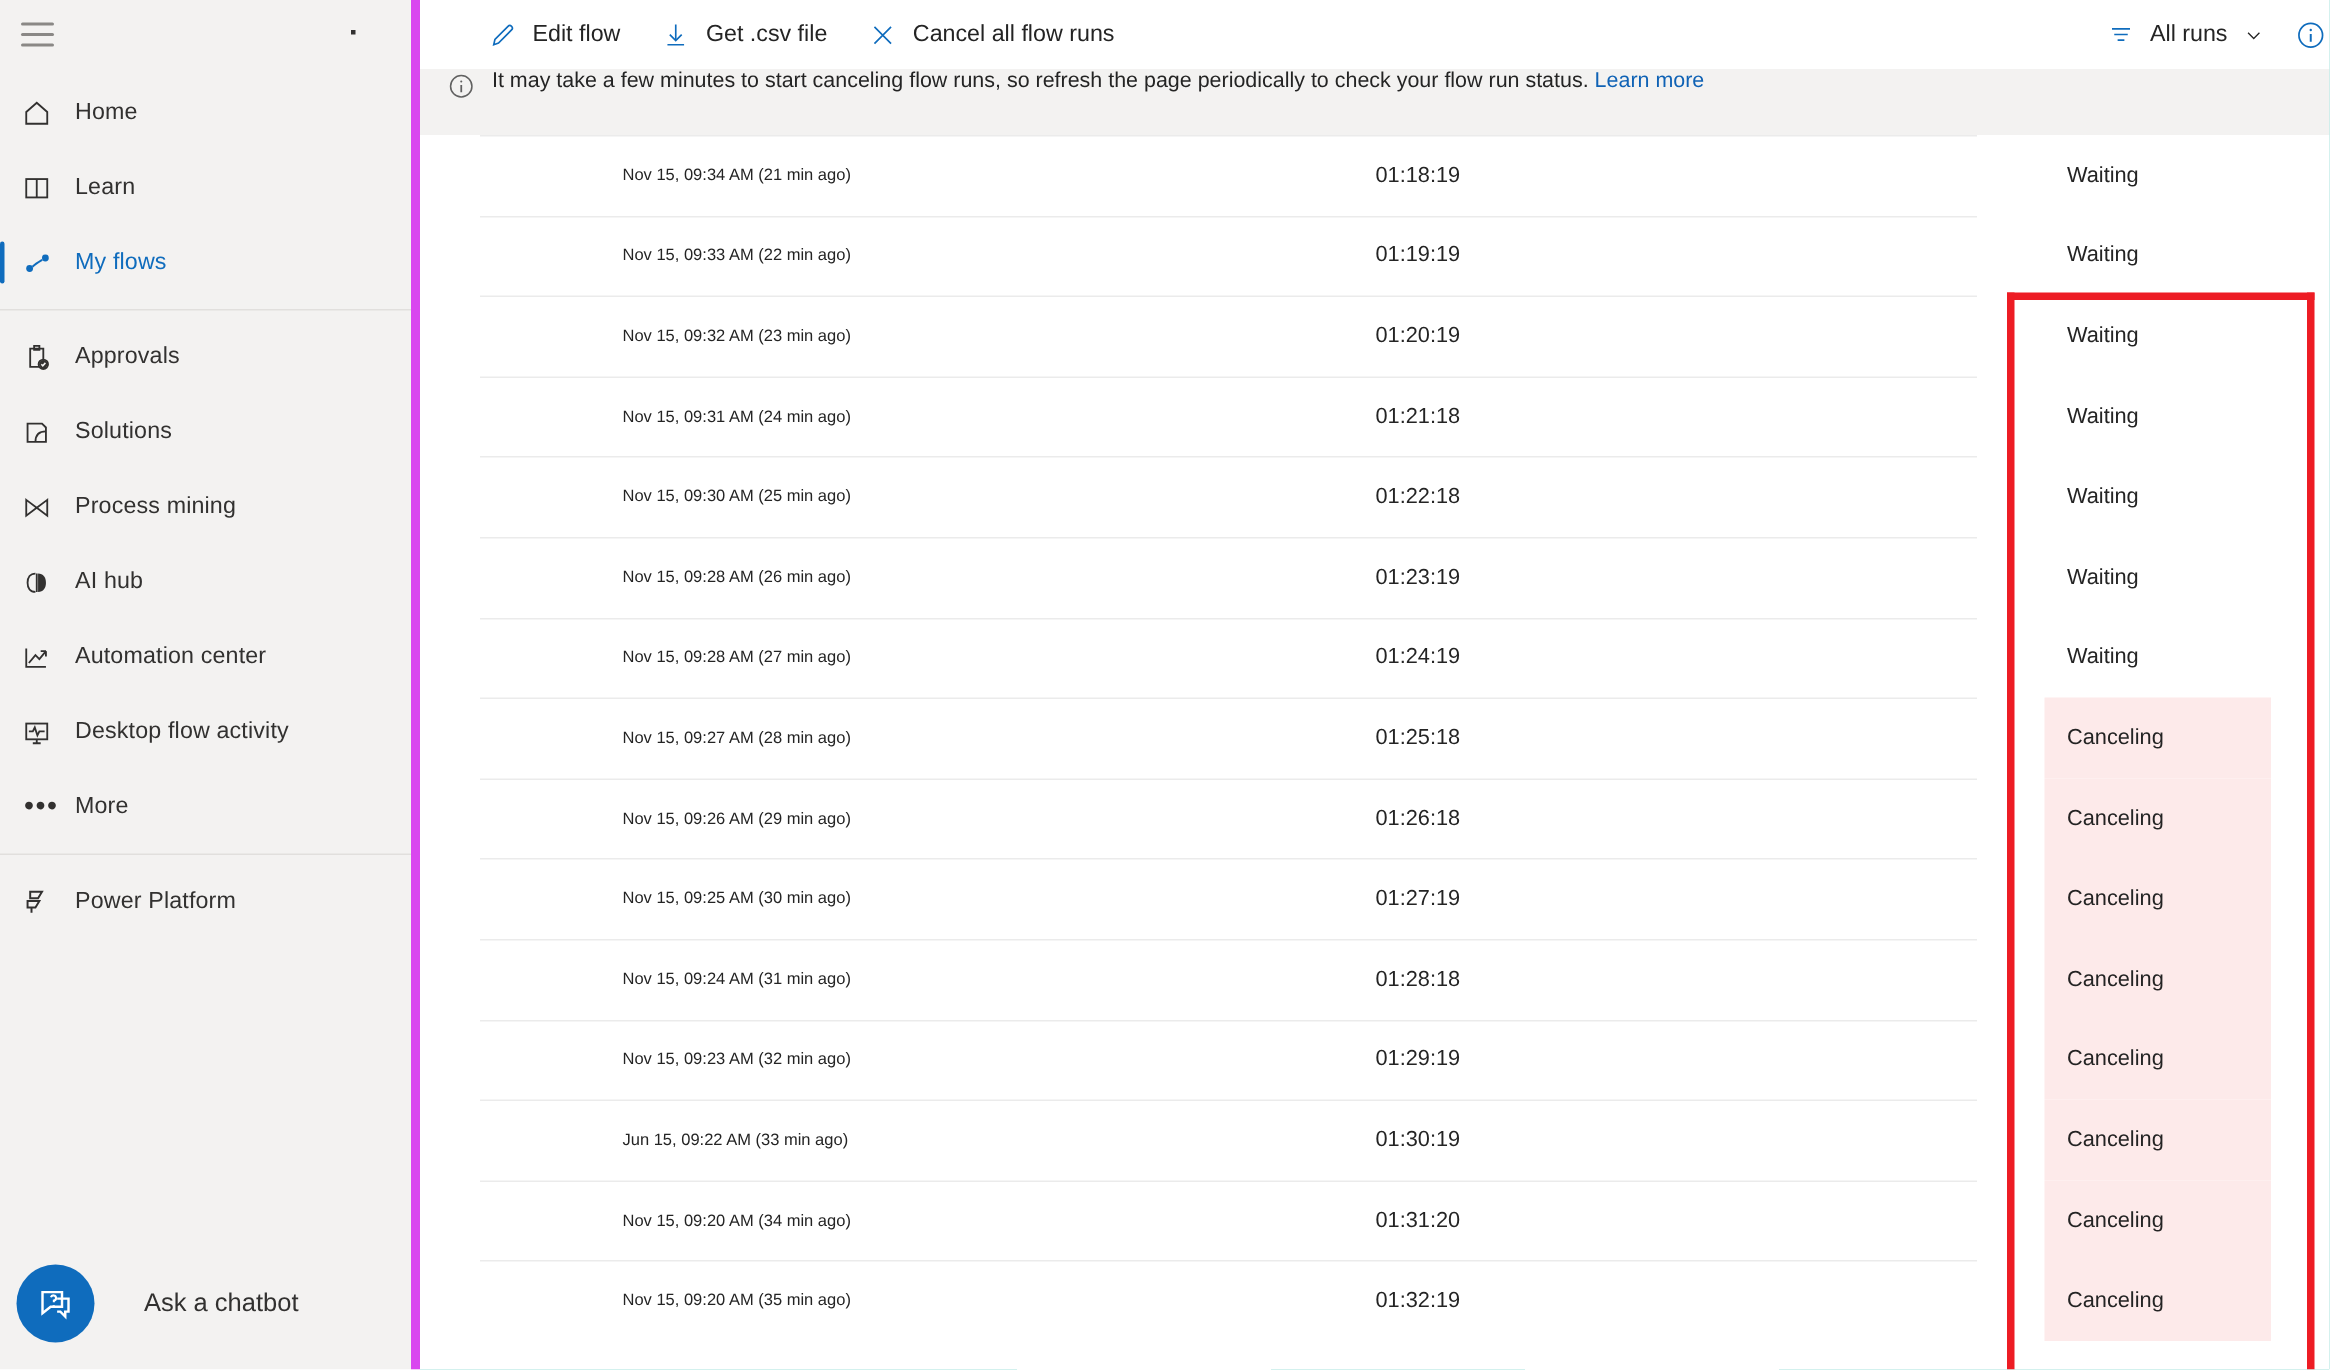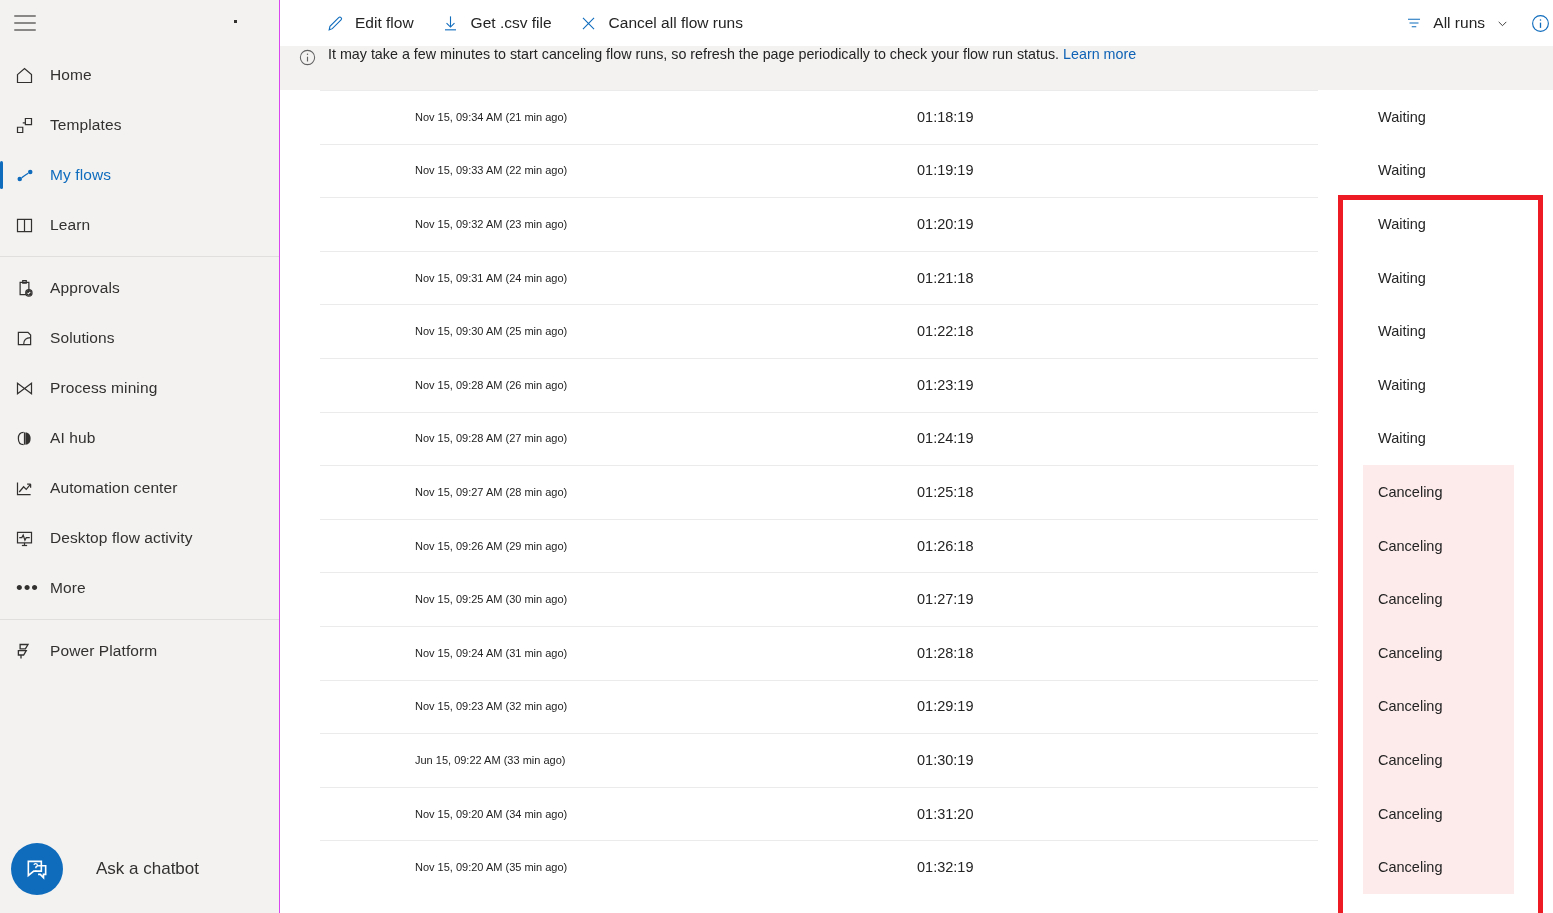--- a/index.html
+++ b/index.html
@@ -10,21 +10,21 @@
     overflow: hidden;
   }
   .app { position: relative; width: 1553px; height: 913px; display: flex; }
 
   
   .sidebar {
     width: 280px; height: 913px;
     background: #f3f2f1;
     position: relative;
     flex: 0 0 280px;
-    border-right: 1px solid #d946ef;
+    border-right: 6px solid #d946ef;
   }
   .hamburger-row {
     height: 46px; display: flex; align-items: center;
     padding-left: 14px; position: relative;
   }
   .hamburger {
     width: 22px; height: 16px; display: flex; flex-direction: column;
     justify-content: space-between; cursor: pointer;
   }
   .hamburger span { display: block; height: 1.6px; background: #8a8886; border-radius: 1px; }
@@ -160,50 +160,40 @@
       <div class="nav-item">
         <span class="ico">
           <svg width="21" height="21" viewBox="0 0 24 24" fill="none" stroke="currentColor" stroke-width="1.4">
             <path d="M4 11 L12 4 L20 11 V20 H4 Z"></path>
           </svg>
         </span>
         <span class="lbl">Home</span>
       </div>
 
 
-      <div class="nav-item">
-        <span class="ico">
-          <svg width="21" height="21" viewBox="0 0 24 24" fill="none" stroke="currentColor" stroke-width="1.4">
-            <path d="M4 14 h6 v6 h-6 z"></path>
-            <path d="M13 4 h7 v7 h-7 z"></path>
-            <path d="M10 9 h3"></path>
-          </svg>
-        </span>
-        <span class="lbl">Templates</span>
+
+      <div class="nav-item">
+        <span class="ico">
+          <svg width="21" height="21" viewBox="0 0 24 24" fill="none" stroke="currentColor" stroke-width="1.4">
+            <rect x="4" y="5" width="16" height="14"></rect>
+            <path d="M12 5 V19"></path>
+          </svg>
+        </span>
+        <span class="lbl">Learn</span>
       </div>
 
       <div class="nav-item selected">
         <span class="ico">
           <svg width="22" height="21" viewBox="0 0 24 24" fill="none" stroke="currentColor" stroke-width="1.5">
             <circle cx="6" cy="16" r="2.6" fill="currentColor" stroke="none"></circle>
             <circle cx="18" cy="8" r="2.6" fill="currentColor" stroke="none"></circle>
             <path d="M8.2 14.6 C10.5 12.5 13 11 15.6 9.4"></path>
           </svg>
         </span>
         <span class="lbl">My flows</span>
-      </div>
-
-      <div class="nav-item">
-        <span class="ico">
-          <svg width="21" height="21" viewBox="0 0 24 24" fill="none" stroke="currentColor" stroke-width="1.4">
-            <rect x="4" y="5" width="16" height="14"></rect>
-            <path d="M12 5 V19"></path>
-          </svg>
-        </span>
-        <span class="lbl">Learn</span>
       </div>
     </div>
 
     <div class="nav-divider"></div>
 
     <div class="nav-list" style="padding-top:0">
 
       <div class="nav-item">
         <span class="ico">
           <svg width="21" height="21" viewBox="0 0 24 24" fill="none" stroke="currentColor" stroke-width="1.4">

